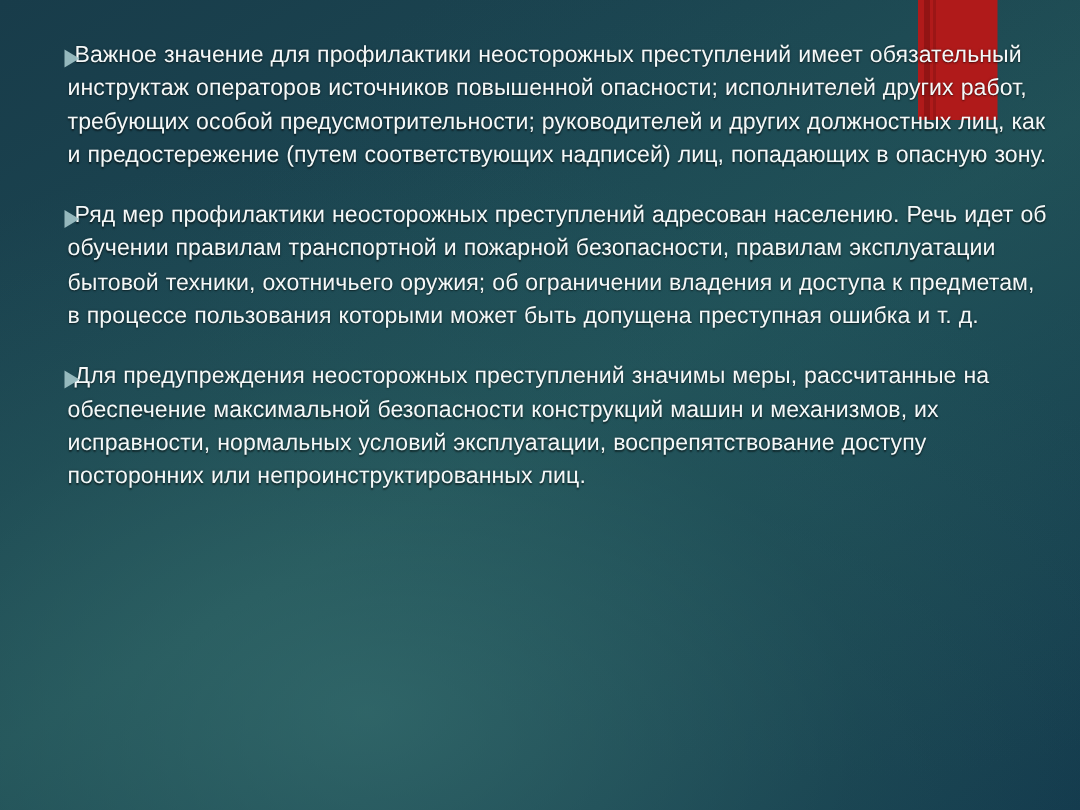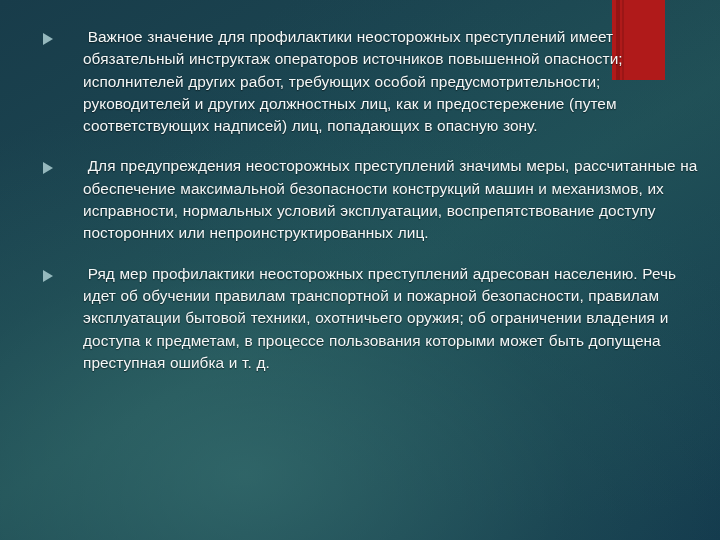--- a/index.html
+++ b/index.html
@@ -42,21 +42,21 @@
 
   
   #content {
     position: absolute;
     left: 0;
     top: 26px;
     width: 720px;
   }
   .bullet-para {
     position: relative;
-    padding-left: 83px;
+    padding-left: 45px;
     padding-right: 18px;
     margin: 0 0 18px 0;
   }
   .bullet-marker {
     position: absolute;
     left: 43px;
     top: 7px;
     width: 0;
     height: 0;
     border-top: 6px solid transparent;
@@ -87,22 +87,22 @@
 
   <div id="content">
 
     <div class="bullet-para">
       <span class="bullet-marker"></span>
       <span class="para-text"> Важное значение для профилактики неосторожных преступлений имеет обязательный инструктаж операторов источников повышенной опасности; исполнителей других работ, требующих особой предусмотрительности; руководителей и других должностных лиц, как и предостережение (путем соответствующих надписей) лиц, попадающих в опасную зону.</span>
     </div>
 
     <div class="bullet-para">
       <span class="bullet-marker"></span>
-      <span class="para-text"> Для предупреждения неосторожных преступлений значимы меры, рассчитанные на обеспечение максимальной безопасности конструкций машин и механизмов, их исправности, нормальных условий эксплуатации, воспрепятствование доступу посторонних или непроинструктированных лиц.</span>
+      <span class="para-text"> Ряд мер профилактики неосторожных преступлений адресован населению. Речь идет об обучении правилам транспортной и пожарной безопасности, правилам эксплуатации бытовой техники, охотничьего оружия; об ограничении владения и доступа к предметам, в процессе пользования которыми может быть допущена преступная ошибка и т. д.</span>
     </div>
 
     <div class="bullet-para">
       <span class="bullet-marker"></span>
-      <span class="para-text"> Ряд мер профилактики неосторожных преступлений адресован населению. Речь идет об обучении правилам транспортной и пожарной безопасности, правилам эксплуатации бытовой техники, охотничьего оружия; об ограничении владения и доступа к предметам, в процессе пользования которыми может быть допущена преступная ошибка и т. д.</span>
+      <span class="para-text"> Для предупреждения неосторожных преступлений значимы меры, рассчитанные на обеспечение максимальной безопасности конструкций машин и механизмов, их исправности, нормальных условий эксплуатации, воспрепятствование доступу посторонних или непроинструктированных лиц.</span>
     </div>
 
   </div>
 </div>
 
 </body></html>

